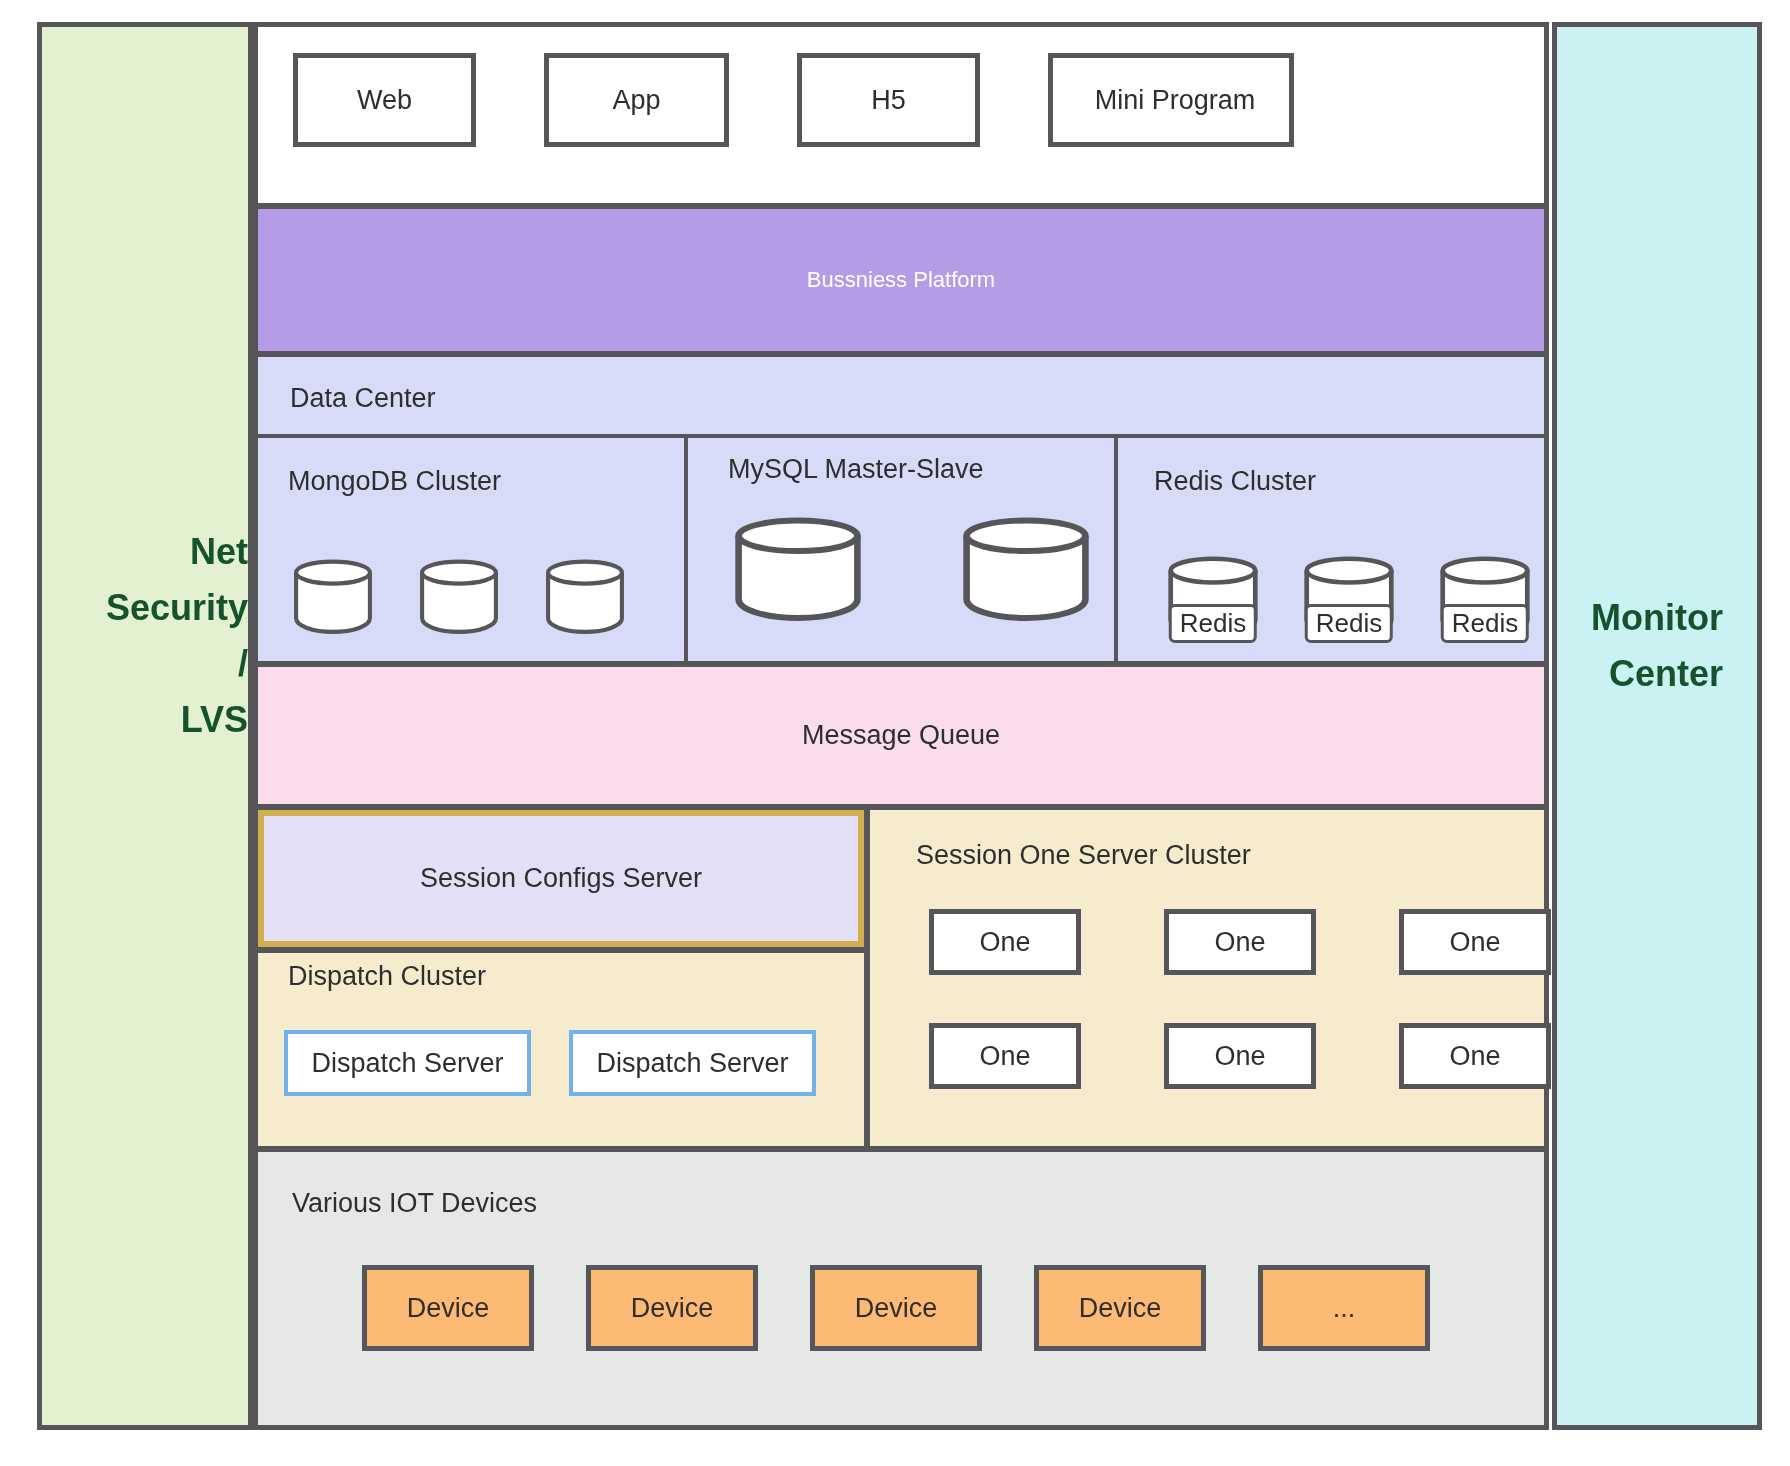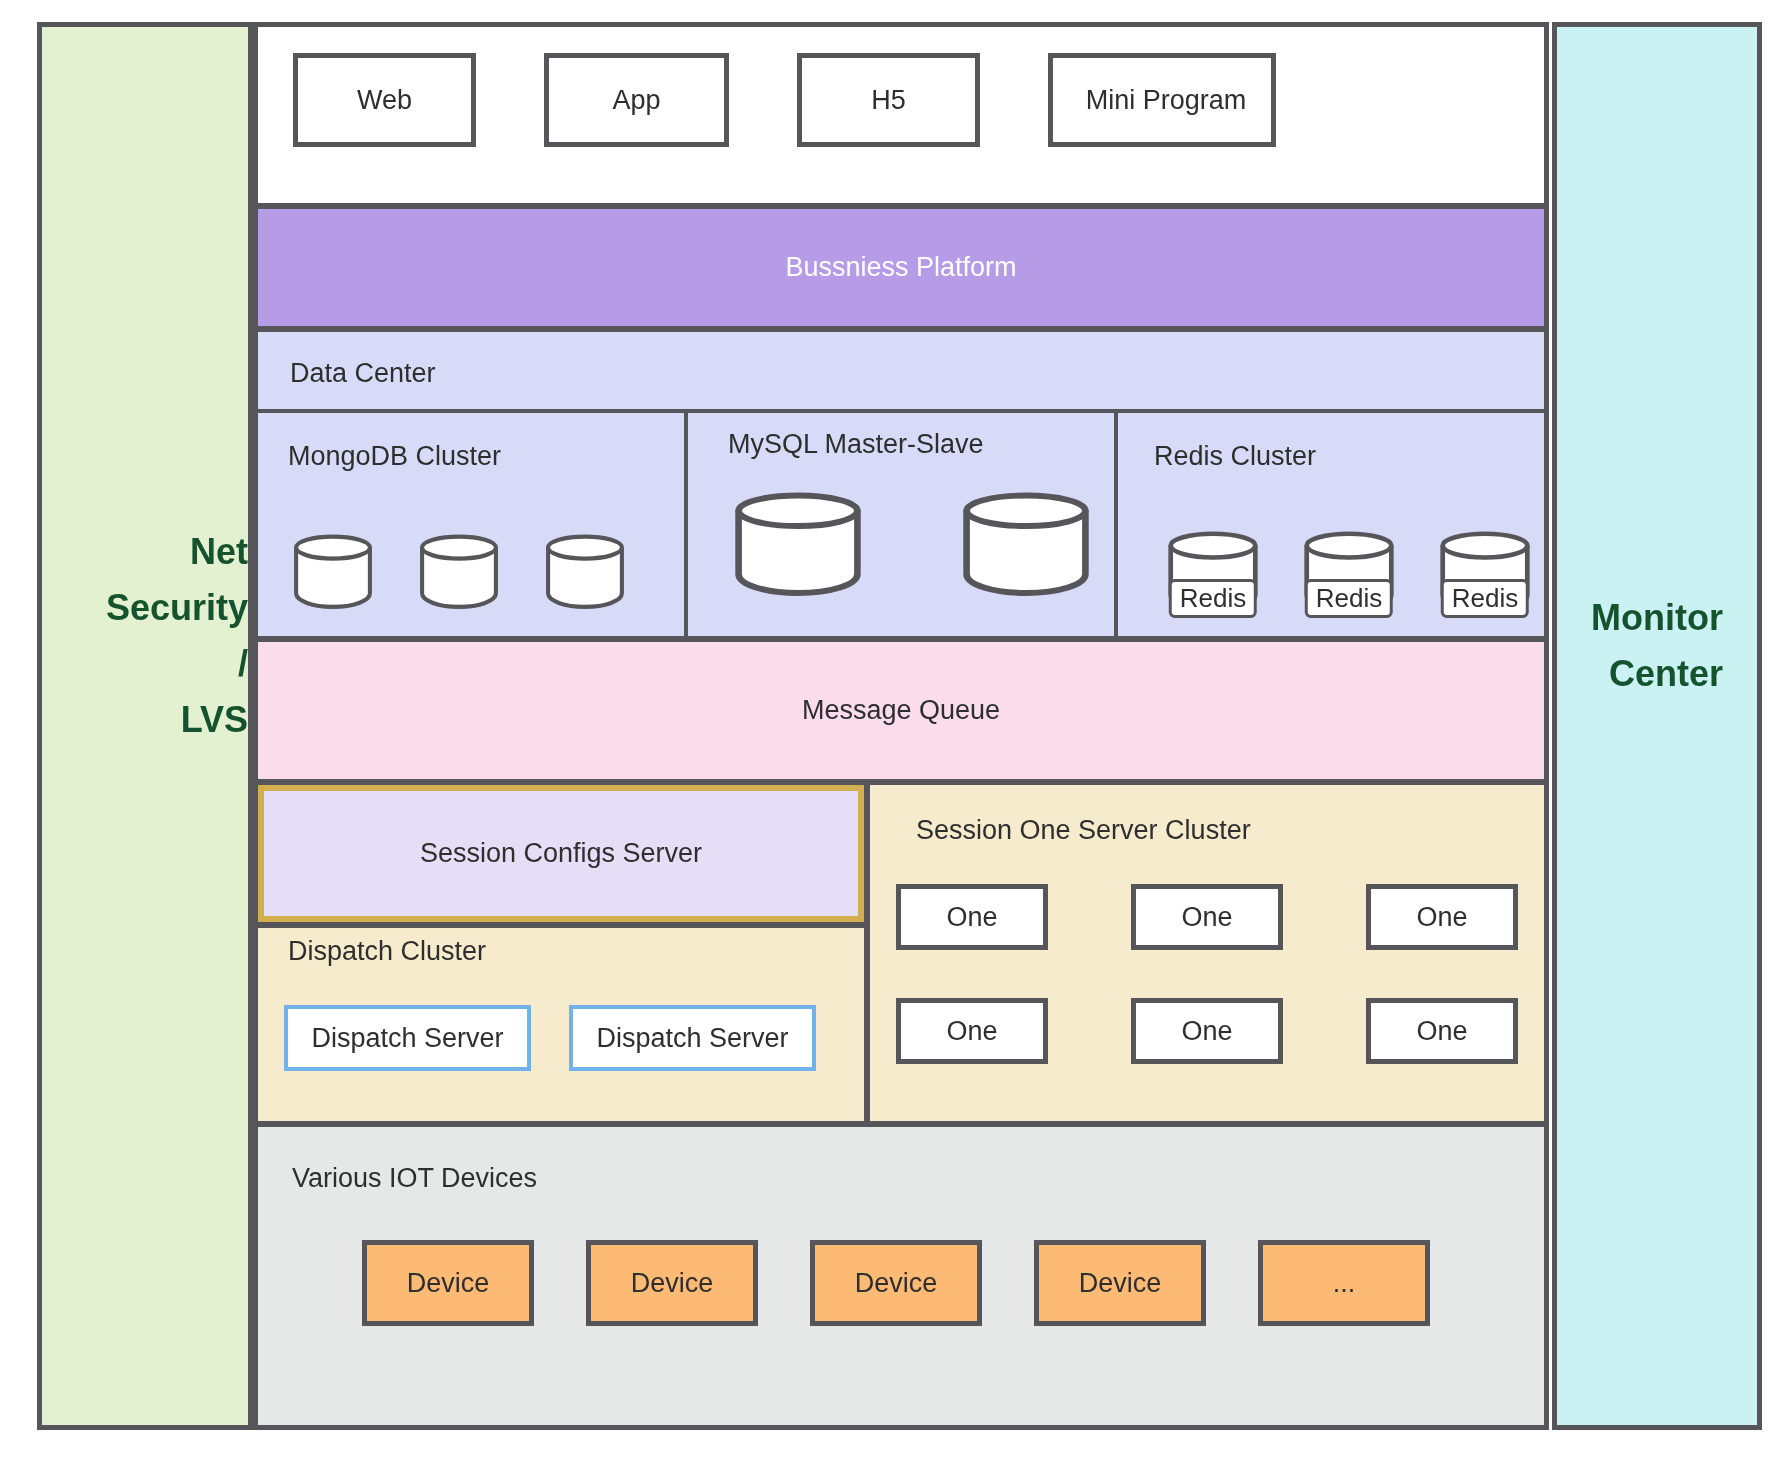--- a/index.html
+++ b/index.html
@@ -27,24 +27,24 @@
   .col-right{left:1552px;width:210px;background:var(--cyan);display:flex;flex-direction:column;align-items:center;justify-content:center;}
   .col-left .stack{transform:translateY(-90px);}
   .col-right .stack{transform:translateY(-80px);}
   .side-line{display:block;text-align:right;font-size:36px;font-weight:bold;color:#14532d;line-height:1.55;}
 
   .col-main{left:253px;width:1296px;background:#fff;display:flex;flex-direction:column;}
 
   
   .band-clients{height:176px;background:#fff;display:flex;align-items:flex-start;padding:26px 0 0 24px;gap:68px;margin-left:11px;}
   .client-box{height:94px;border:5px solid var(--border-dark);background:#fff;display:flex;align-items:center;justify-content:center;font-size:27px;}
-  .w183{width:183px;} .w185{width:185px;} .w228{width:228px;padding-left:8px;}
-
-  
-  .band-platform{height:129px;background:var(--purple);border-top:6px solid var(--border-dark);border-bottom:6px solid var(--border-dark);display:flex;align-items:center;justify-content:center;font-size:27px;color:#fff;}
+  .w183{width:183px;} .w185{width:185px;} .w228{width:246px;padding-left:8px;}
+
+  
+  .band-platform{height:154px;background:var(--purple);border-top:6px solid var(--border-dark);border-bottom:6px solid var(--border-dark);display:flex;align-items:center;justify-content:center;font-size:22px;color:#fff;}
 
   
   .band-datacenter{height:310px;background:var(--lavender);border-bottom:6px solid var(--border-dark);display:flex;flex-direction:column;}
   .dc-label{padding:26px 0 0 32px;font-size:27px;height:77px;}
   .dc-row{flex:1;display:flex;}
   .dc-cell{border-top:4px solid var(--border-dark);display:flex;flex-direction:column;}
   .dc-cell + .dc-cell{border-left:4px solid var(--border-dark);}
   .dc-mongo{width:426px;}
   .dc-mysql{width:430px;}
   .dc-redis{flex:1;}
@@ -70,21 +70,21 @@
   .band-session{height:342px;display:flex;border-bottom:6px solid var(--border-dark);}
   .session-left{width:612px;display:flex;flex-direction:column;border-right:6px solid var(--border-dark);}
   .session-configs{height:137px;background:var(--configs-fill);border:6px solid var(--configs-border);display:flex;align-items:center;justify-content:center;font-size:27px;}
   .dispatch{flex:1;background:var(--wheat);border-top:6px solid var(--border-dark);}
   .dispatch-label{padding:8px 0 0 30px;font-size:27px;}
   .dispatch-row{display:flex;gap:38px;margin:38px 0 0 26px;}
   .dispatch-box{width:247px;height:66px;background:#fff;border:4px solid var(--blue);display:flex;align-items:center;justify-content:center;font-size:27px;}
   .session-right{flex:1;background:var(--wheat);}
   .session-right-label{padding:30px 0 0 46px;font-size:27px;}
   .one-grid{display:grid;grid-template-columns:repeat(3,152px);column-gap:83px;row-gap:48px;margin:38px 0 0 26px;}
-  .one-box{width:152px;height:66px;background:#fff;border:5px solid var(--border-dark);display:flex;align-items:center;justify-content:center;font-size:27px;}
+  .one-box{width:152px;height:66px;background:#fff;border:5px solid var(--border-dark);display:flex;align-items:center;justify-content:center;font-size:27px;margin-left:33px;}
 
   
   .band-iot{flex:1;background:var(--gray);}
   .iot-label{padding:36px 4px 0 34px;font-size:27px;}
   .device-row{display:flex;gap:52px;margin:46px 0 0 104px;}
   .device-box{width:172px;height:86px;background:#fdba74;border:5px solid var(--border-dark);display:flex;align-items:center;justify-content:center;font-size:27px;}
 </style>
 </head>
 <body>
 

